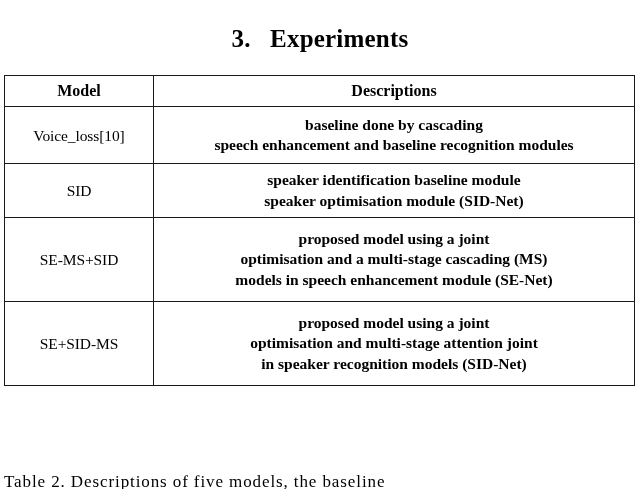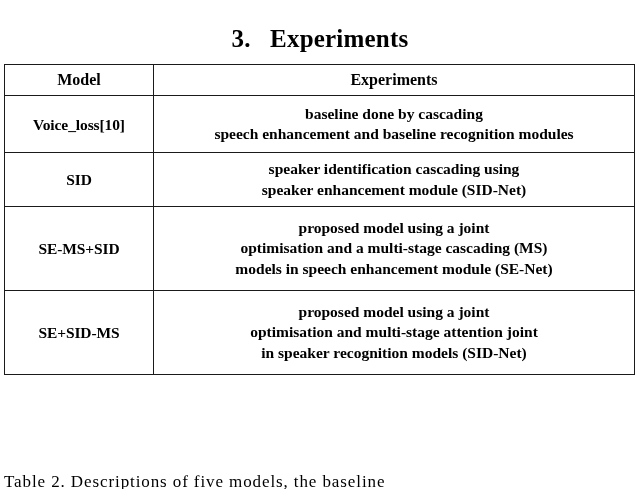--- a/index.html
+++ b/index.html
@@ -34,21 +34,21 @@
     font-size: 25px;
     line-height: 30px;
     letter-spacing: 0.2px;
     white-space: pre;
   }
 
   
   .table-wrap {
     position: absolute;
     left: 4px;
-    top: 64px;
+    top: 75px;
     width: 630px;
   }
 
   table.model-table {
     width: 630px;
     border-collapse: collapse;
     table-layout: fixed;
     background: #ffffff;
   }
 
@@ -66,21 +66,21 @@
   }
 
   table.model-table thead th {
     font-weight: bold;
     font-size: 16px;
     height: 30px;
     line-height: 30px;
   }
 
   td.model-cell {
-    font-weight: bold;
+    font-weight: normal;
     font-size: 15.5px;
     letter-spacing: -0.1px;
     white-space: nowrap;
   }
 
   td.desc-cell {
     font-weight: normal;
     padding: 3px 4px 4px 4px;
   }
 
@@ -120,38 +120,38 @@
 
   <div class="table-wrap">
     <table class="model-table">
       <colgroup>
         <col class="col-model">
         <col class="col-desc">
       </colgroup>
       <thead>
         <tr>
           <th>Model</th>
-          <th>Experiments</th>
+          <th>Descriptions</th>
         </tr>
       </thead>
       <tbody>
 
         <tr class="r-voice">
           <td class="model-cell">Voice_loss[10]</td>
           <td class="desc-cell">
             <span class="line">baseline done by cascading</span>
             <span class="line">speech enhancement and baseline recognition modules</span>
           </td>
         </tr>
 
         <tr class="r-sid">
           <td class="model-cell">SID</td>
           <td class="desc-cell">
-            <span class="line">speaker identification cascading using</span>
-            <span class="line">speaker enhancement module (SID-Net)</span>
+            <span class="line">speaker identification baseline module</span>
+            <span class="line">speaker optimisation module (SID-Net)</span>
           </td>
         </tr>
 
 
         <tr class="r-semssid">
           <td class="model-cell">SE-MS+SID</td>
           <td class="desc-cell">
             <span class="line">proposed model using a joint</span>
             <span class="line">optimisation and a multi-stage cascading (MS)</span>
             <span class="line">models in speech enhancement module (SE-Net)</span>

